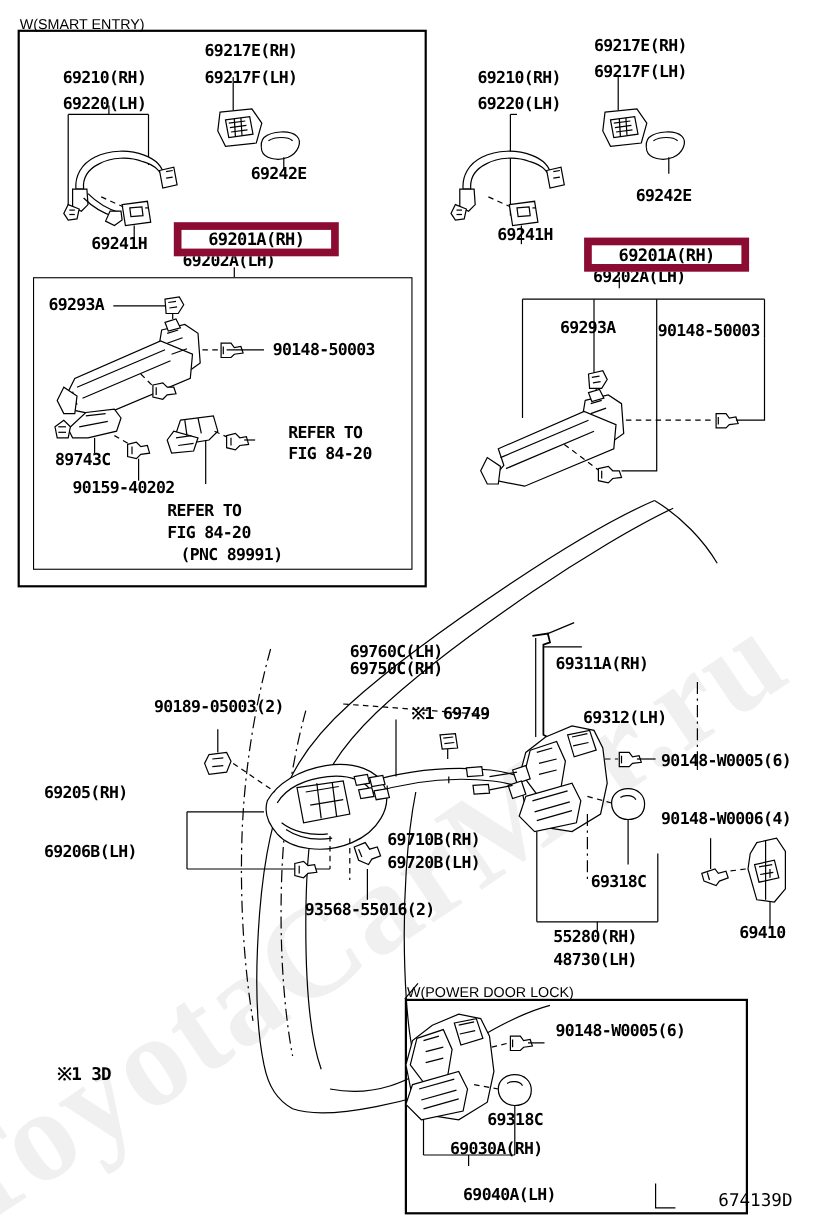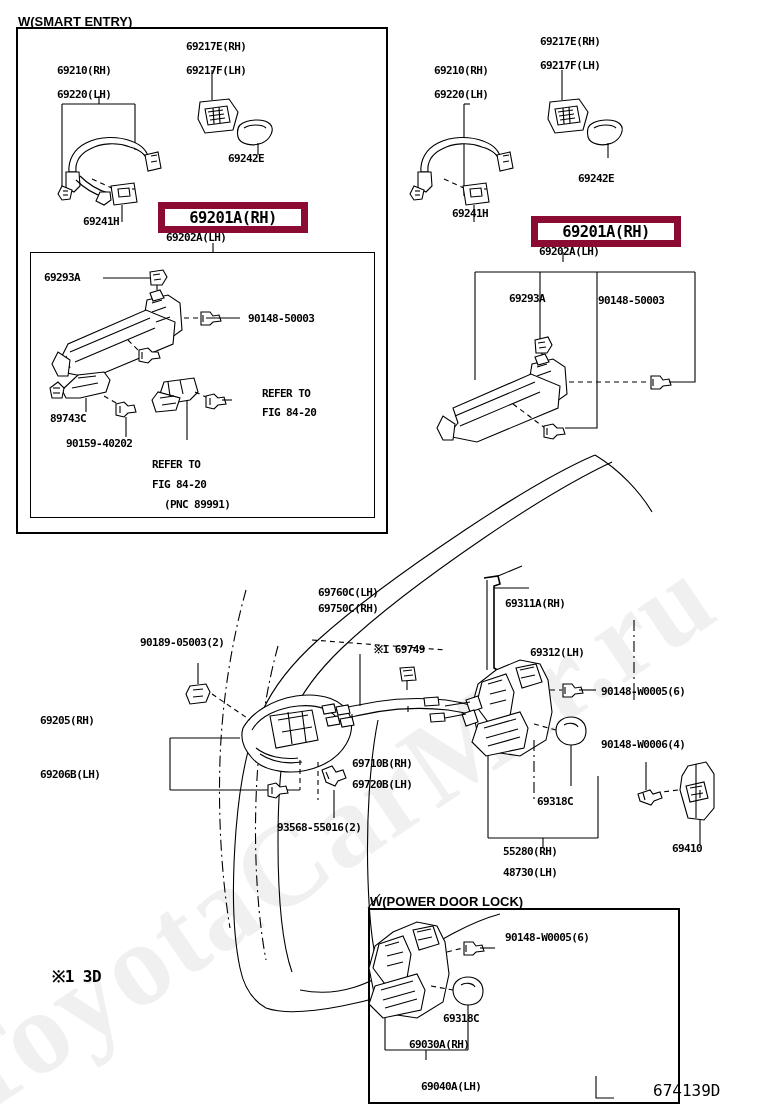--- a/index.html
+++ b/index.html
@@ -33,30 +33,30 @@
     transform: rotate(-34deg);
     transform-origin: left bottom;
     letter-spacing: 2px;
   }
 
   
   .lbl {
     position: absolute;
     font-family: "DejaVu Sans Mono", monospace;
     font-weight: 700;
-    font-size: 11px;
+    font-size: 15px;
     letter-spacing: -0.6px;
     line-height: 17px;
     white-space: pre;
     z-index: 6;
     color: #000;
   }
   .lbl.hdr {
     font-family: "Liberation Sans", sans-serif;
-    font-weight: 700;
+    font-weight: 400;
     font-size: 13px;
     letter-spacing: 0px;
   }
   .lbl.tiny { font-size: 16px; font-weight: 700; }
   .lbl.idcode {
     font-family: "DejaVu Sans Mono", monospace;
     font-weight: 400; font-size: 16px; letter-spacing: 0px;
   }
 
   

